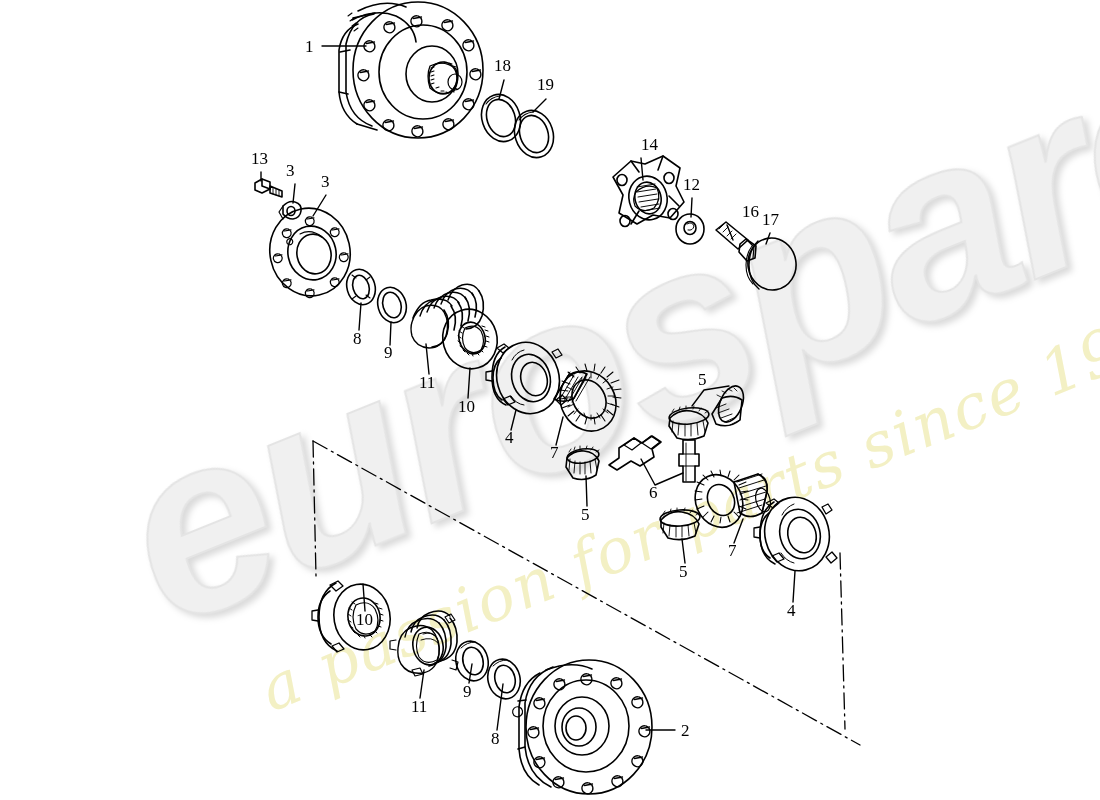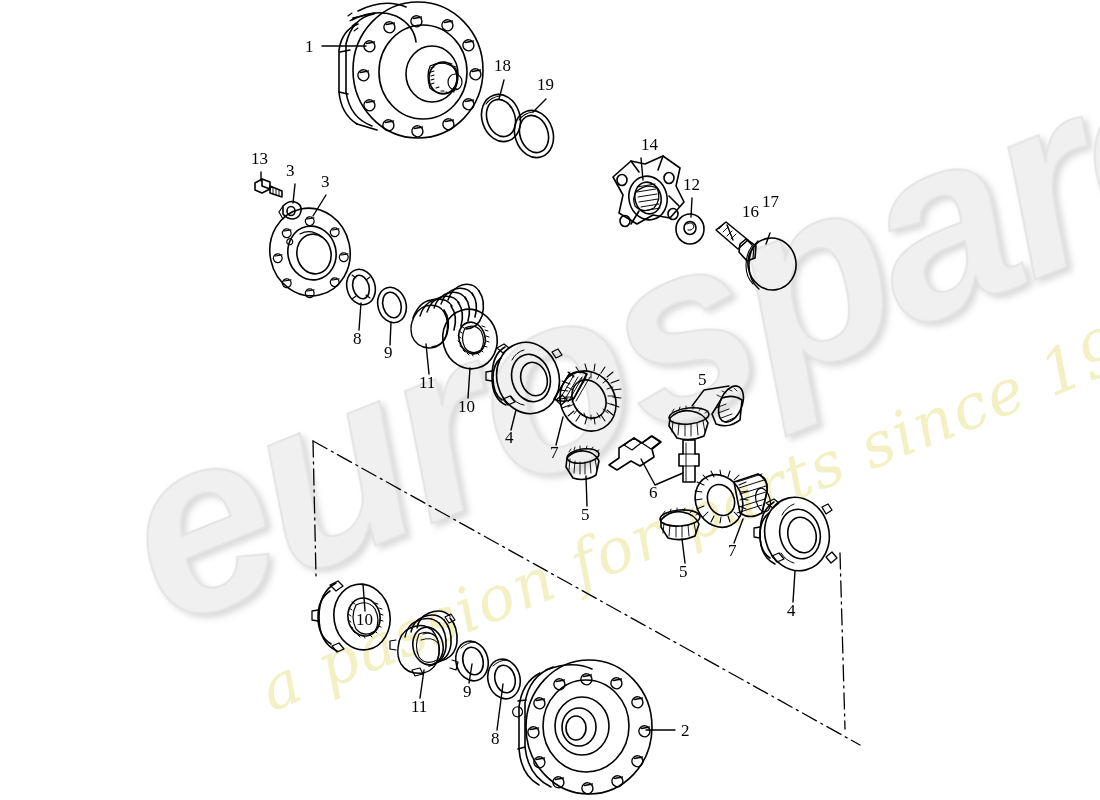--- a/index.html
+++ b/index.html
@@ -482,21 +482,21 @@
   <div>
     <span class="callout-num" style="left:305px;top:38px;">1</span>
     <span class="callout-num" style="left:494px;top:57px;">18</span>
     <span class="callout-num" style="left:537px;top:76px;">19</span>
     <span class="callout-num" style="left:251px;top:150px;">13</span>
     <span class="callout-num" style="left:286px;top:162px;">3</span>
     <span class="callout-num" style="left:321px;top:173px;">3</span>
     <span class="callout-num" style="left:631px;top:136px;margin-left:10px;">14</span>
     <span class="callout-num" style="left:683px;top:176px;">12</span>
     <span class="callout-num" style="left:718px;top:203px;margin-left:24px;">16</span>
-    <span class="callout-num" style="left:762px;top:193px;">17</span>
+    <span class="callout-num" style="left:762px;top:211px;">17</span>
     <span class="callout-num" style="left:353px;top:330px;">8</span>
     <span class="callout-num" style="left:384px;top:344px;">9</span>
     <span class="callout-num" style="left:419px;top:374px;">11</span>
     <span class="callout-num" style="left:458px;top:398px;">10</span>
     <span class="callout-num" style="left:505px;top:429px;">4</span>
     <span class="callout-num" style="left:550px;top:444px;">7</span>
     <span class="callout-num" style="left:581px;top:506px;">5</span>
     <span class="callout-num" style="left:698px;top:371px;">5</span>
     <span class="callout-num" style="left:649px;top:484px;">6</span>
     <span class="callout-num" style="left:679px;top:563px;">5</span>

